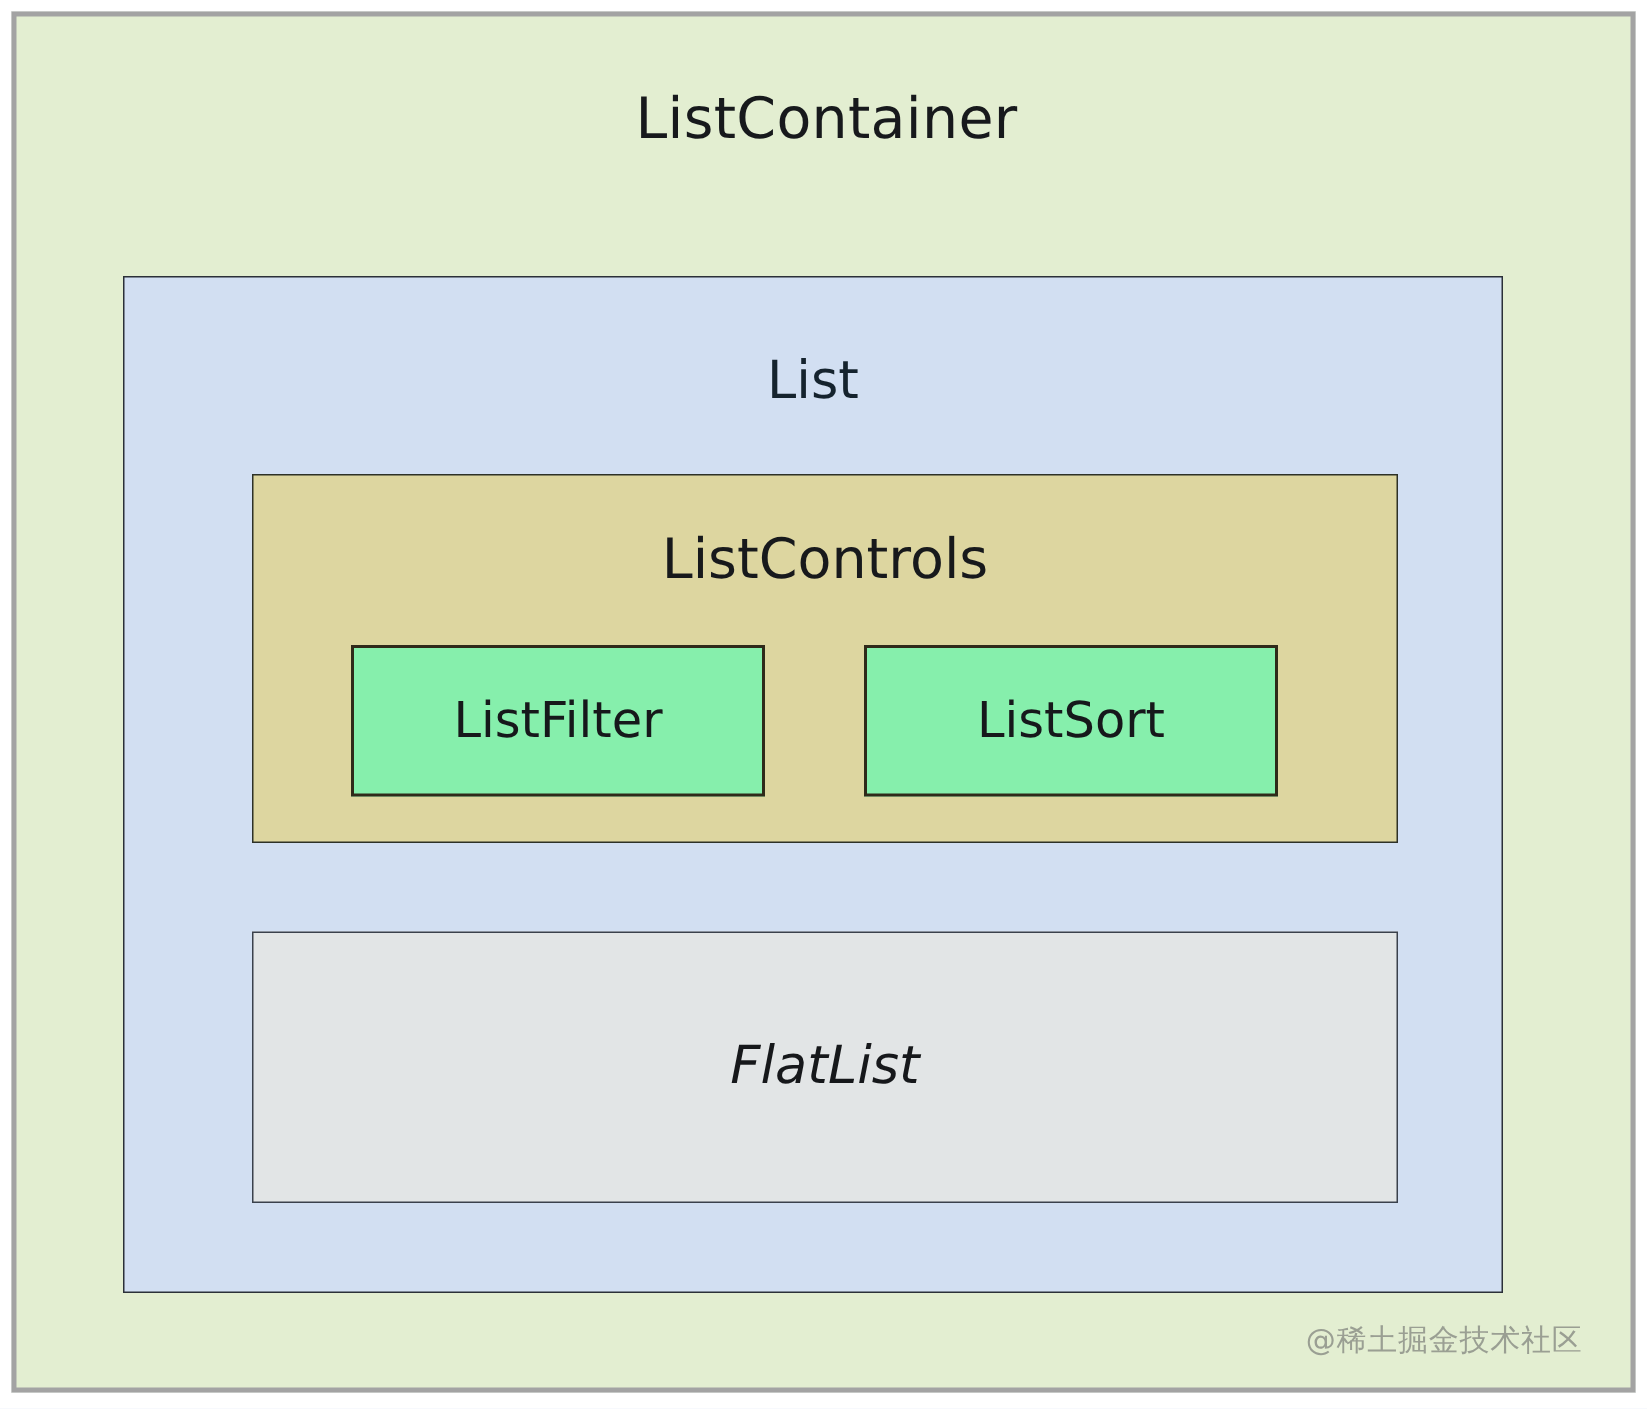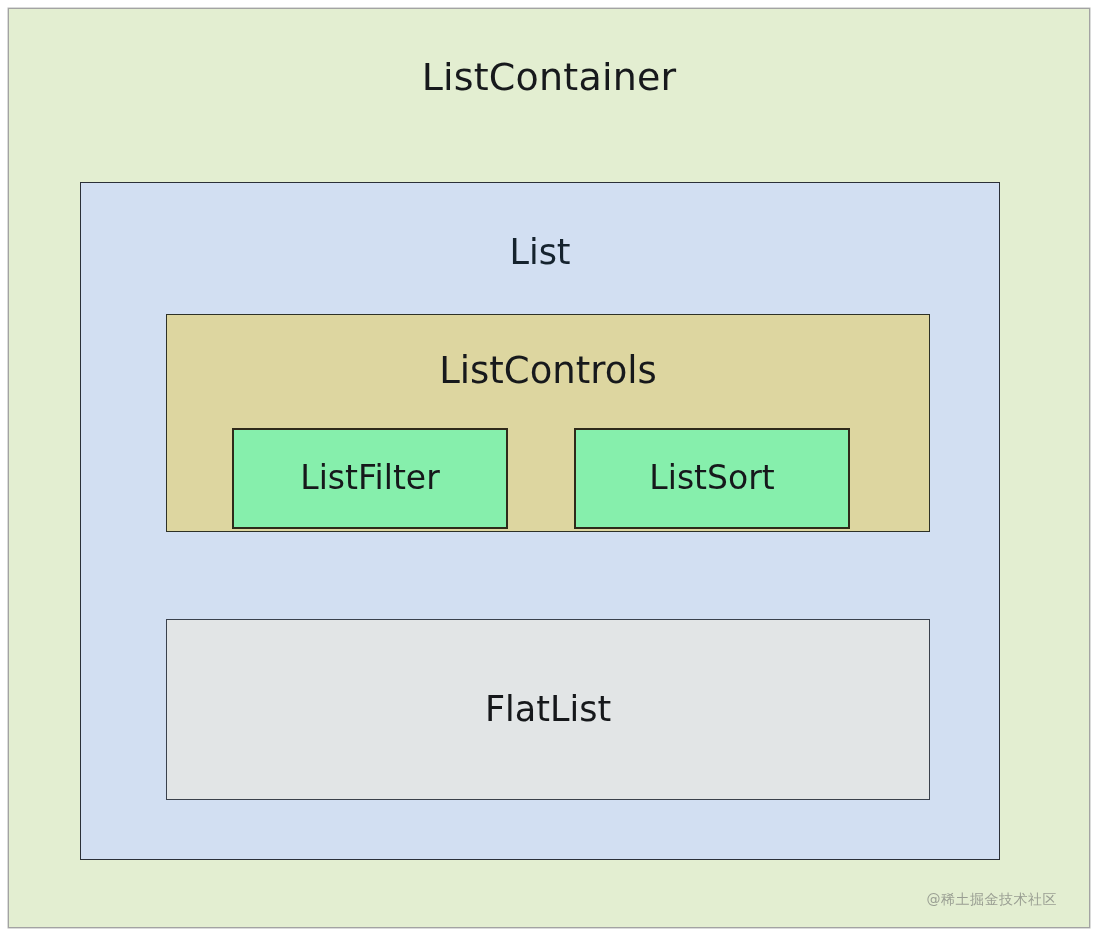--- a/index.html
+++ b/index.html
@@ -23,21 +23,21 @@
 
   
   .list-container {
     position: absolute;
     left: 8px;
     top: 8px;
     width: 1082px;
     height: 920px;
     box-sizing: border-box;
     background: #e3eed1;
-    border: 1px solid #a3a3a3;
+    border: 3px solid #a3a3a3;
     box-shadow: 0 0 0 0.5px rgba(40,45,40,0.35);
   }
 
   .container-title {
     position: absolute;
     left: 0;
     top: 48px;
     width: 1080px;
     text-align: center;
     font-size: 38px;
@@ -71,21 +71,21 @@
     color: #15232e;
     white-space: nowrap;
   }
 
   
   .controls-box {
     position: absolute;
     left: 85px;      
     top: 131px;      
     width: 764px;
-    height: 218px;
+    height: 246px;
     box-sizing: border-box;
     background: #ddd6a0;
     border: 1px solid #2d3127;
   }
 
   .controls-title {
     position: absolute;
     left: 0;
     top: 36px;
     width: 762px;
@@ -124,35 +124,36 @@
     left: 85px;     
     top: 436px;     
     width: 764px;
     height: 181px;
     box-sizing: border-box;
     background: #e2e5e6;
     border: 1px solid #3a414c;
     display: flex;
     align-items: center;
     justify-content: center;
+    font-style: italic;
   }
 
   .flatlist-label {
     font-size: 35px;
     line-height: 1.1;
     color: #16181b;
     white-space: nowrap;
   }
 
   
   .watermark {
     position: absolute;
     right: 32px;
     bottom: 18px;
-    font-size: 14px;
+    font-size: 20px;
     color: #9a9f93;
     letter-spacing: 0.5px;
     white-space: nowrap;
     font-family: "DejaVu Sans", "Liberation Sans", sans-serif;
   }
 </style>
 </head>
 <body>
 
 <div id="canvas">

